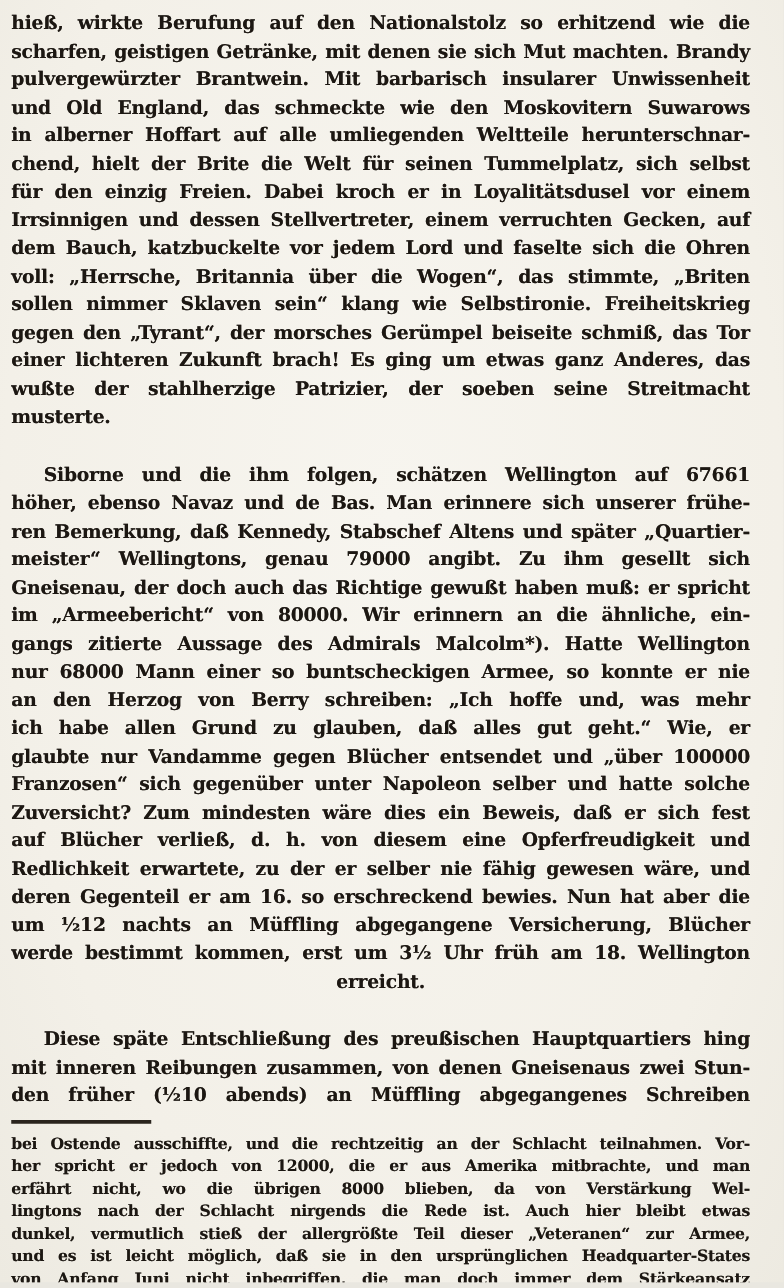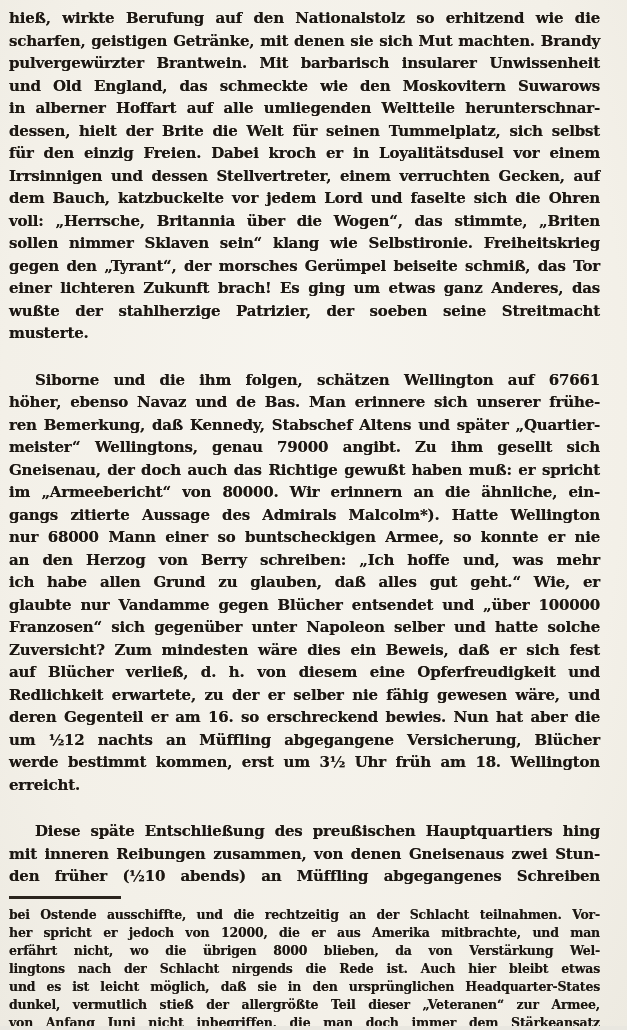--- a/index.html
+++ b/index.html
@@ -18,20 +18,21 @@
     color: #1c1712;
     font-family: "DejaVu Serif", "Liberation Serif", serif;
     font-weight: 700;
     overflow: hidden;
   }
   .main-block .line {
     font-size: 15px;
     line-height: 22.5px;
     letter-spacing: -0.2px;
     text-shadow: 0 0 0.5px rgba(28, 23, 18, 0.65);
+    text-align: center;
   }
   .line { text-align: left; }
   .line.justify {
     text-align: justify;
     text-align-last: justify;
   }
   .line.indent { text-indent: 26px; margin-top: 24px; }
   .separator {
     width: 112px;
     height: 0;
@@ -49,21 +50,21 @@
 <body>
 
 <div class="page">
   <div class="main-block" id="main-text">
       <div>
         <div class="line justify">hieß, wirkte Berufung auf den Nationalstolz so erhitzend wie die</div>
         <div class="line justify">scharfen, geistigen Getränke, mit denen sie sich Mut machten. Brandy</div>
         <div class="line justify">pulvergewürzter Brantwein. Mit barbarisch insularer Unwissenheit</div>
         <div class="line justify">und Old England, das schmeckte wie den Moskovitern Suwarows</div>
         <div class="line justify">in alberner Hoffart auf alle umliegenden Weltteile herunterschnar-</div>
-        <div class="line justify">dessen, hielt der Brite die Welt für seinen Tummelplatz, sich selbst</div>
+        <div class="line justify">chend, hielt der Brite die Welt für seinen Tummelplatz, sich selbst</div>
         <div class="line justify">für den einzig Freien. Dabei kroch er in Loyalitätsdusel vor einem</div>
         <div class="line justify">Irrsinnigen und dessen Stellvertreter, einem verruchten Gecken, auf</div>
         <div class="line justify">dem Bauch, katzbuckelte vor jedem Lord und faselte sich die Ohren</div>
         <div class="line justify">voll: „Herrsche, Britannia über die Wogen“, das stimmte, „Briten</div>
         <div class="line justify">sollen nimmer Sklaven sein“ klang wie Selbstironie. Freiheitskrieg</div>
         <div class="line justify">gegen den „Tyrant“, der morsches Gerümpel beiseite schmiß, das Tor</div>
         <div class="line justify">einer lichteren Zukunft brach! Es ging um etwas ganz Anderes, das</div>
         <div class="line justify">wußte der stahlherzige Patrizier, der soeben seine Streitmacht musterte.</div>
       </div>
       <div>
@@ -93,19 +94,19 @@
         <div class="line justify">den früher (½10 abends) an Müffling abgegangenes Schreiben</div>
       </div>
     </div>
   <div class="separator"></div>
   <div class="footnote-block" id="footnote-text">
       <div>
         <div class="line justify">bei Ostende ausschiffte, und die rechtzeitig an der Schlacht teilnahmen. Vor-</div>
         <div class="line justify">her spricht er jedoch von 12000, die er aus Amerika mitbrachte, und man</div>
         <div class="line justify">erfährt nicht, wo die übrigen 8000 blieben, da von Verstärkung Wel-</div>
         <div class="line justify">lingtons nach der Schlacht nirgends die Rede ist. Auch hier bleibt etwas</div>
+        <div class="line justify">dunkel, vermutlich stieß der allergrößte Teil dieser „Veteranen“ zur Armee,</div>
         <div class="line justify">und es ist leicht möglich, daß sie in den ursprünglichen Headquarter-States</div>
-        <div class="line justify">dunkel, vermutlich stieß der allergrößte Teil dieser „Veteranen“ zur Armee,</div>
         <div class="line justify">von Anfang Juni nicht inbegriffen, die man doch immer dem Stärkeansatz</div>
         <div class="line">Wellingtons zugrunde legt.</div>
       </div>
     </div>
 </div>
 
 </body></html>

